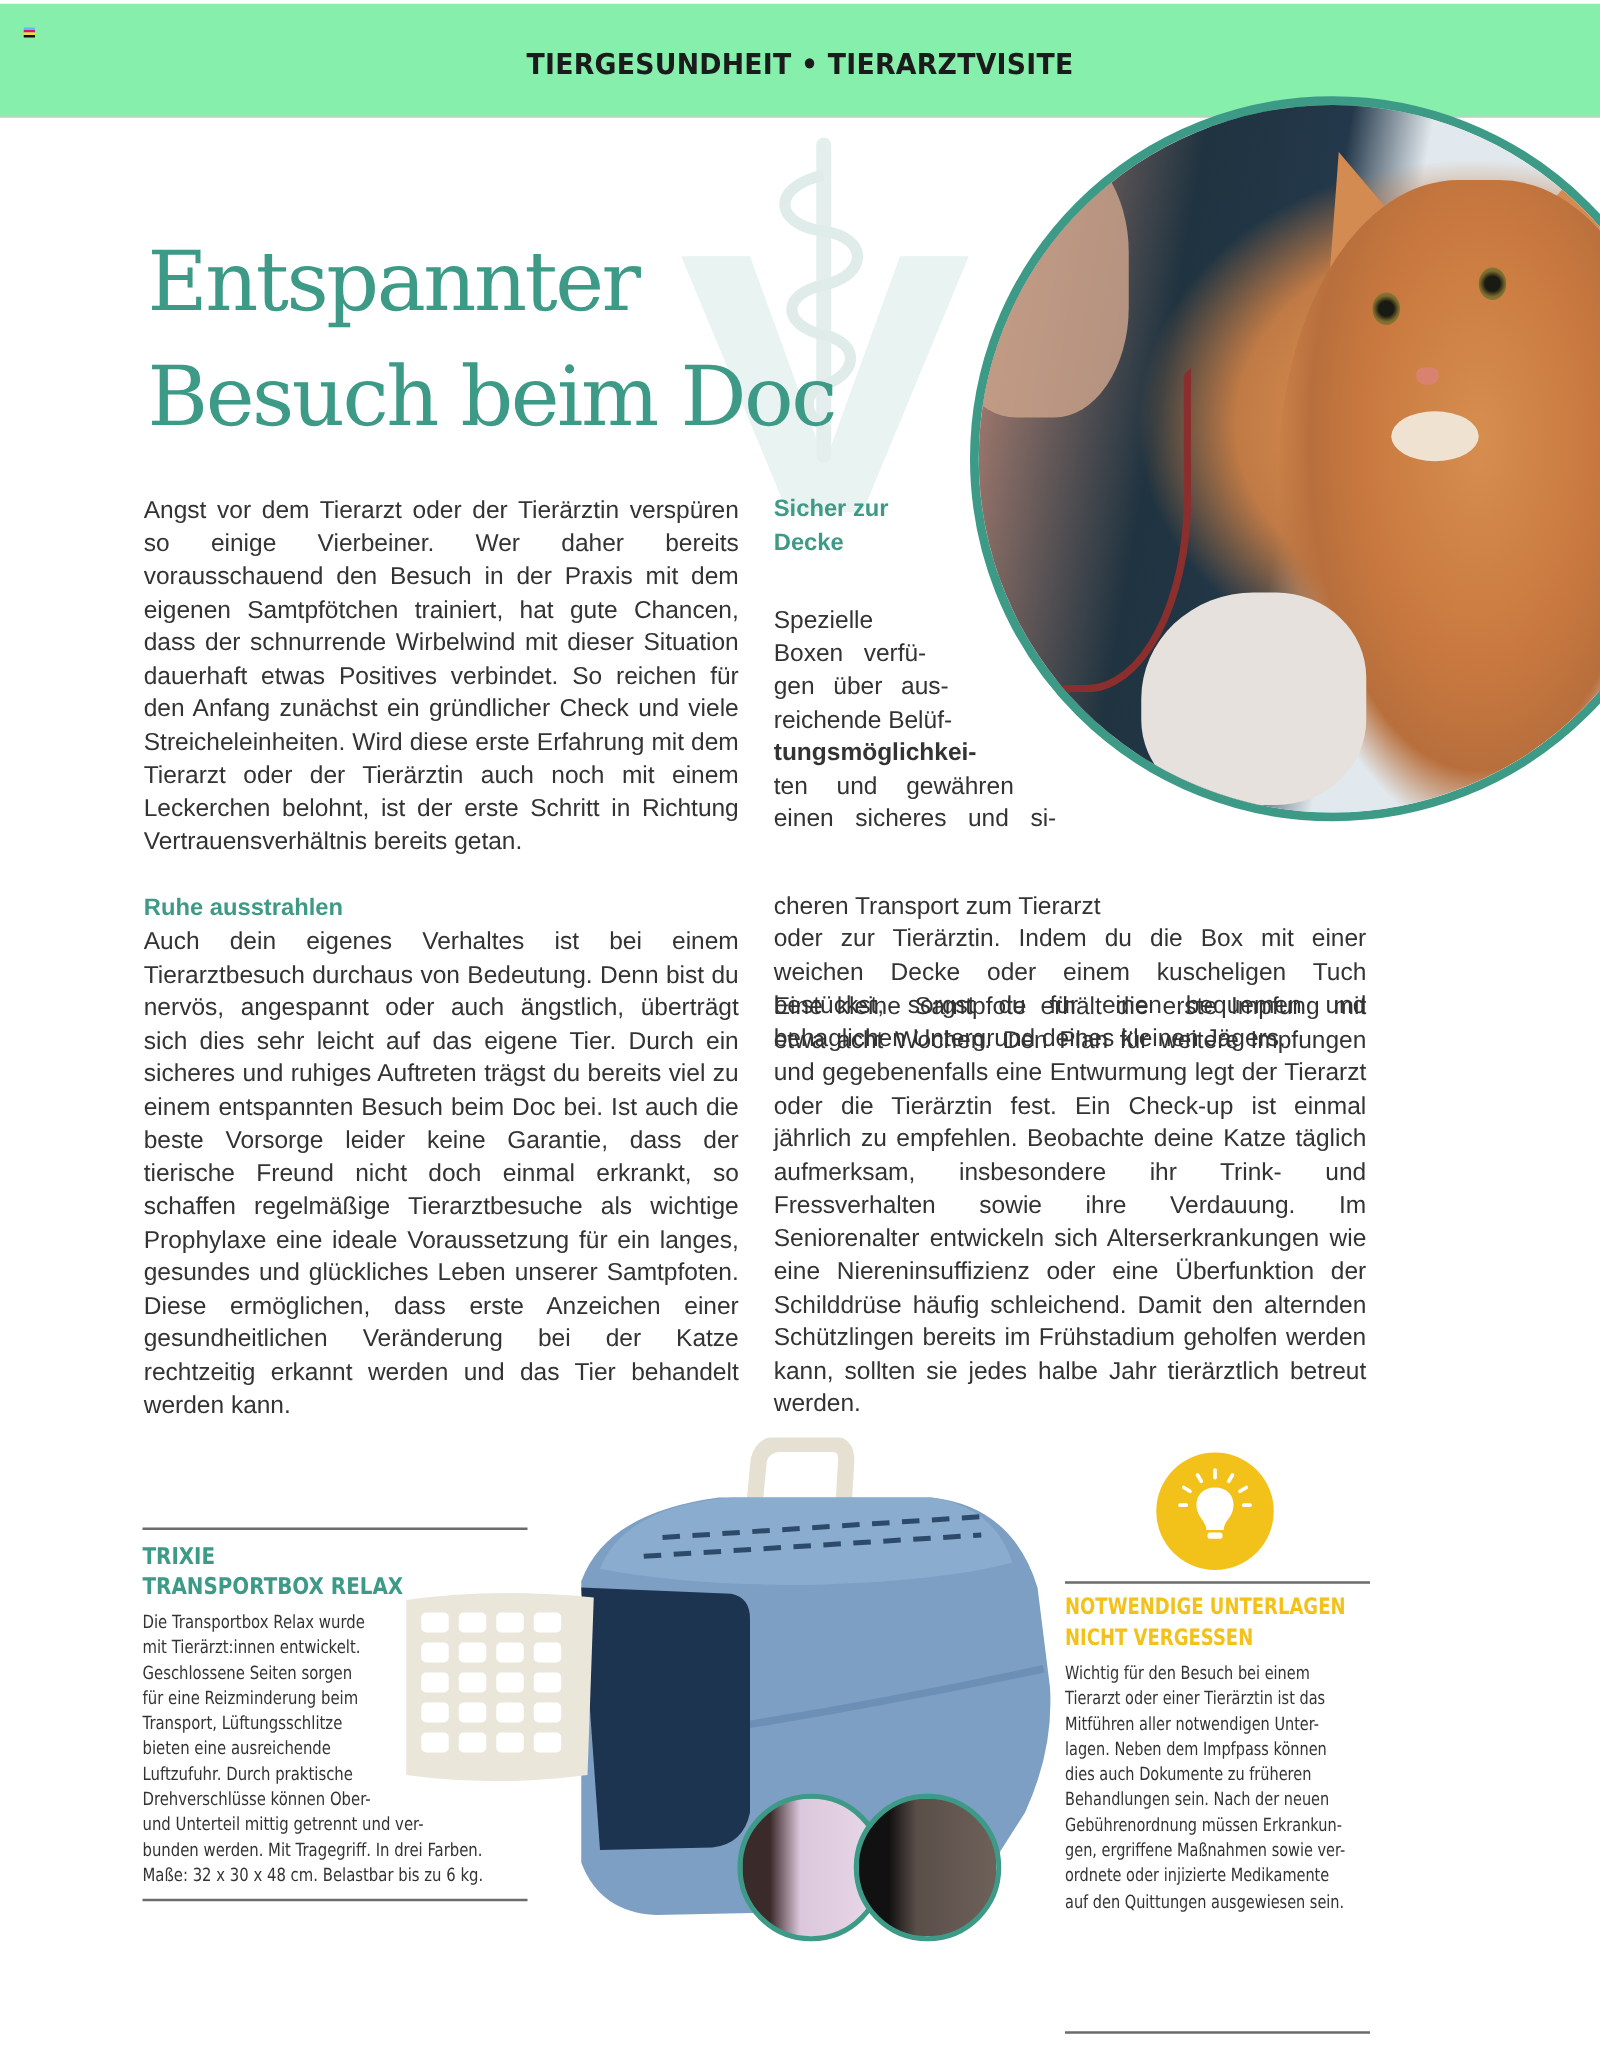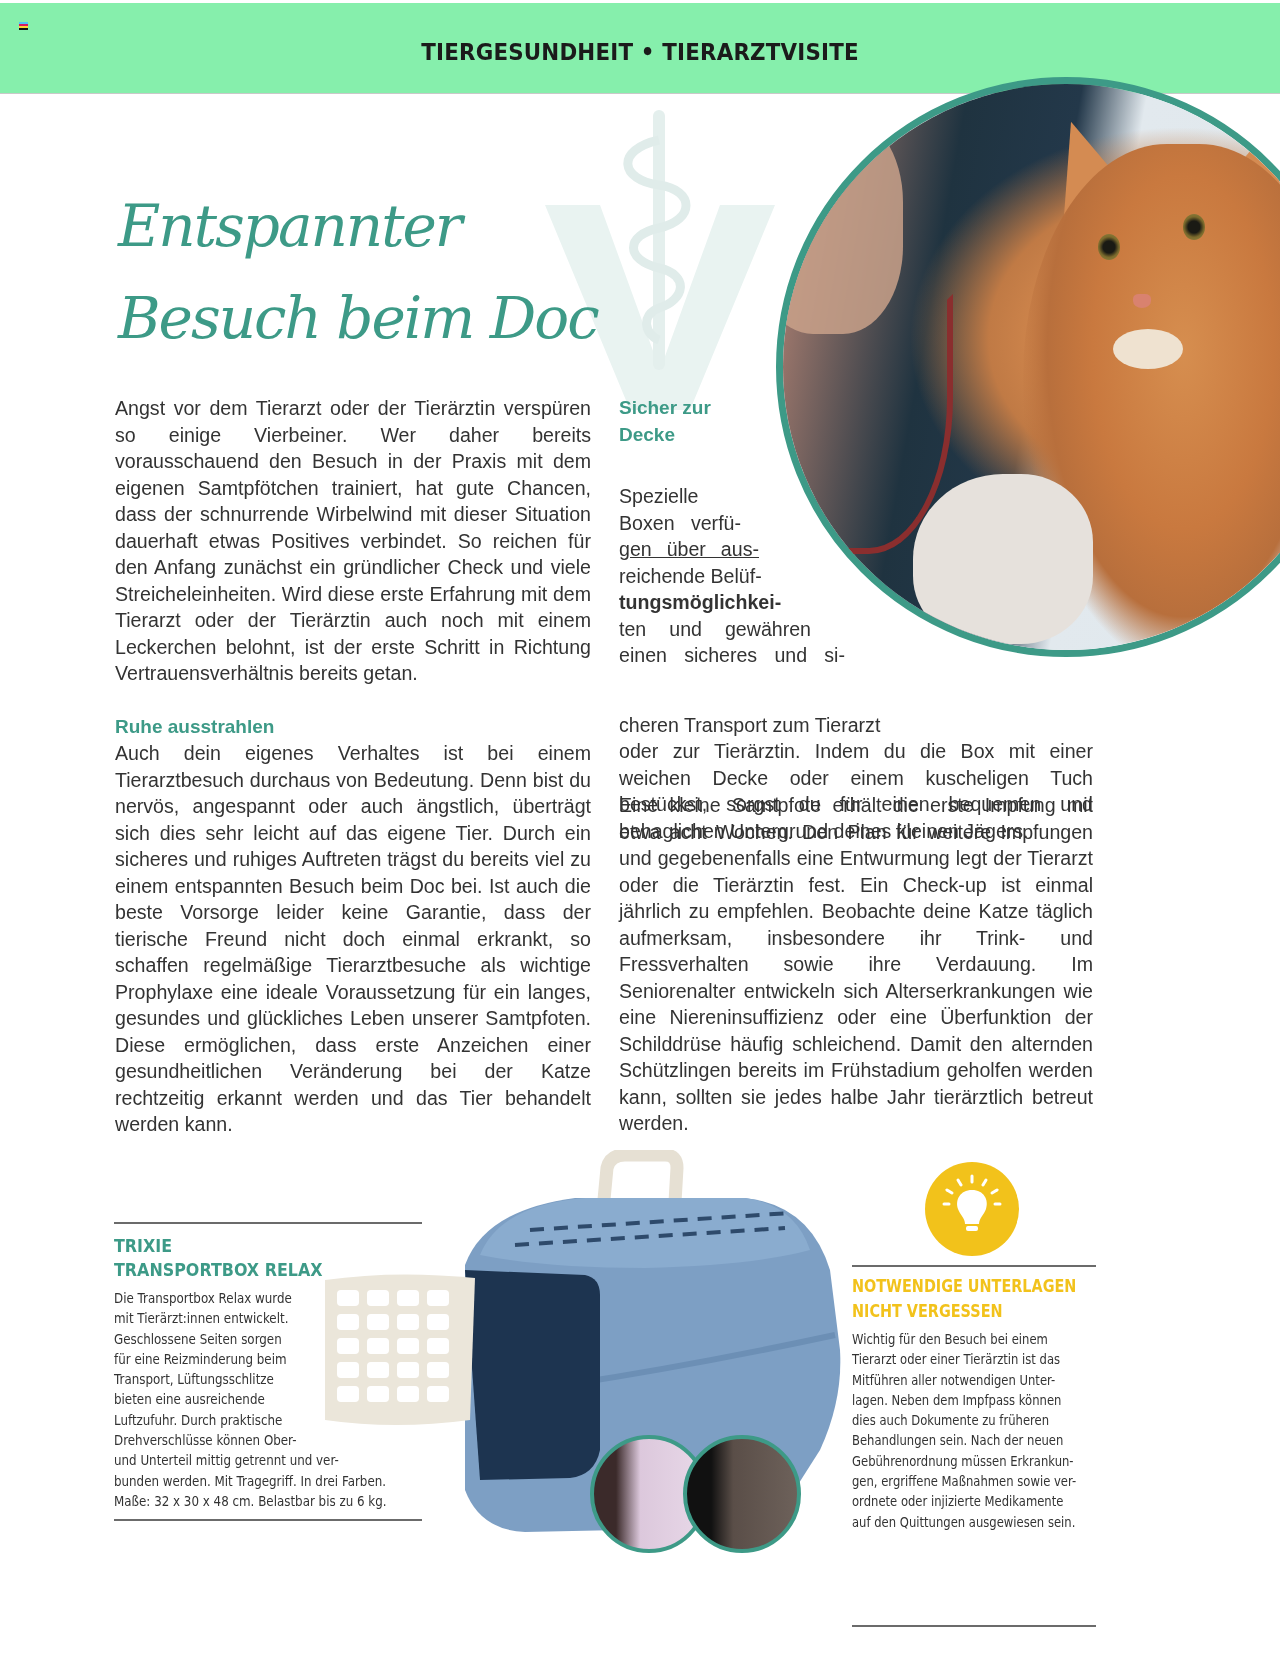--- a/index.html
+++ b/index.html
@@ -6,21 +6,21 @@
     html, body { width: 1280px; height: 1657px; background: #ffffff; overflow: hidden; }
     body { position: relative; font-family: "Liberation Sans", "DejaVu Sans", sans-serif; color: #2e2e2e; }
 
     .top-edge { position: absolute; left: 0; top: 0; width: 1280px; height: 3px; background: #ffffff; }
     .header-bar { position: absolute; left: 0; top: 3px; width: 1280px; height: 91px; background: #86efac; border-bottom: 1px solid #c9c9c9; }
     .menu-icon { position: absolute; left: 19px; top: 19px; width: 9px; height: 9px; display: flex; flex-direction: column; gap: 0; }
     .menu-icon span { display: block; width: 9px; height: 2px; }
     .header-title { position: absolute; left: 0; top: 36px; width: 1280px; text-align: center; font-family: "DejaVu Sans", sans-serif; font-weight: bold; font-size: 23px; letter-spacing: 0.2px; color: #1b1b1b; transform: scaleX(0.93); }
 
     .watermark { position: absolute; left: 545px; top: 110px; width: 230px; height: 300px; }
-    .headline { position: absolute; left: 118px; top: 180px; width: 560px; font-family: "DejaVu Serif", serif; font-style: italic; color: #3d9a87; font-size: 58px; line-height: 92px; letter-spacing: -2px; }
+    .headline { position: absolute; left: 118px; top: 180px; width: 560px; font-family: "DejaVu Serif", serif; color: #3d9a87; font-size: 66px; line-height: 92px; letter-spacing: -2px; }
     .headline div { white-space: nowrap; }
 
     .photo-circle { position: absolute; left: 776px; top: 77px; width: 580px; height: 580px; border-radius: 50%; border: 7px solid #3d9a87; overflow: hidden; }
     .photo-inner { position: absolute; inset: 0; background: radial-gradient(ellipse at 70% 45%, #e0a06a 0%, #d4894e 22%, #c07a45 34%, transparent 48%), linear-gradient(100deg, #c08a78 0%, #1f3340 28%, #23384a 45%, #e2e9ee 55%, #dfe7ec 100%); }
     .photo-cat { position: absolute; left: 240px; top: 60px; width: 320px; height: 520px; background: radial-gradient(ellipse at 50% 40%, #d68e4f 0%, #c9793f 40%, #b86f3c 60%, transparent 72%); border-radius: 45% 45% 30% 30%; }
     .cat-ear-l { position: absolute; left: 260px; top: 35px; width: 0; height: 0; border-left: 45px solid transparent; border-right: 45px solid transparent; border-bottom: 110px solid #d48b52; transform: rotate(-18deg); }
     .cat-ear-r { position: absolute; left: 430px; top: 35px; width: 0; height: 0; border-left: 45px solid transparent; border-right: 45px solid transparent; border-bottom: 110px solid #d48b52; transform: rotate(18deg); }
     .cat-eye { position: absolute; width: 22px; height: 26px; border-radius: 50%; background: radial-gradient(circle, #1a1a14 35%, #7b6a2c 60%, #9a8a45 100%); }
     .cat-nose { position: absolute; left: 350px; top: 210px; width: 18px; height: 14px; background: #d9826f; border-radius: 40% 40% 60% 60%; }
     .cat-chin { position: absolute; left: 330px; top: 245px; width: 70px; height: 40px; background: #efe2d0; border-radius: 50%; }
@@ -102,21 +102,21 @@
   <div class="gap"></div>
   <div class="sub">Ruhe ausstrahlen</div>
   <p>Auch dein eigenes Verhaltes ist bei einem Tierarztbesuch durchaus von Bedeutung. Denn bist du nervös, angespannt oder auch ängstlich, überträgt sich dies sehr leicht auf das eigene Tier. Durch ein sicheres und ruhiges Auftreten trägst du bereits viel zu einem entspannten Besuch beim Doc bei. Ist auch die beste Vorsorge leider keine Garantie, dass der tierische Freund nicht doch einmal erkrankt, so schaffen regelmäßige Tierarztbesuche als wichtige Prophylaxe eine ideale Voraussetzung für ein langes, gesundes und glückliches Leben unserer Samtpfoten. Diese ermöglichen, dass erste Anzeichen einer gesundheitlichen Veränderung bei der Katze rechtzeitig erkannt werden und das Tier behandelt werden kann.</p>
 </div>
 
 <div class="col col-right-a">
   <div class="sub">Sicher zur</div>
   <div class="sub">Decke</div>
   <div style="width:95px;margin-top:35px;" class="justline">Spezielle</div>
   <div style="width:122px;" class="justline">Boxen verfü-</div>
-  <div style="width:140px;text-decoration:underline;" class="justline">gen über aus-</div>
+  <div style="width:140px;" class="justline">gen über aus-</div>
   <div style="width:150px;" class="wrapline">reichende Belüf-</div>
   <div style="width:170px;font-weight:bold;" class="wrapline">tungsmöglichkei-</div>
   <div style="width:192px;" class="justline">ten und gewähren</div>
   <div style="width:226px;" class="justline">einen sicheres und si-</div>
   <div style="width:280px;margin-top:43px;" class="wrapline">cheren Transport zum Tierarzt</div>
   <p>oder zur Tierärztin. Indem du die Box mit einer weichen Decke oder einem kuscheligen Tuch bestückst, sorgst du für einen bequemen und behaglichen Untergrund deines kleinen Jägers.</p>
 </div>
 
 <div class="col col-right-b">
   <p>Eine kleine Samtpfote erhält die erste Impfung mit etwa acht Wochen. Den Plan für weitere Impfungen und gegebenenfalls eine Entwurmung legt der Tierarzt oder die Tierärztin fest. Ein Check-up ist einmal jährlich zu empfehlen. Beobachte deine Katze täglich aufmerksam, insbesondere ihr Trink- und Fressverhalten sowie ihre Verdauung. Im Seniorenalter entwickeln sich Alterserkrankungen wie eine Niereninsuffizienz oder eine Überfunktion der Schilddrüse häufig schleichend. Damit den alternden Schützlingen bereits im Frühstadium geholfen werden kann, sollten sie jedes halbe Jahr tierärztlich betreut werden.</p>

